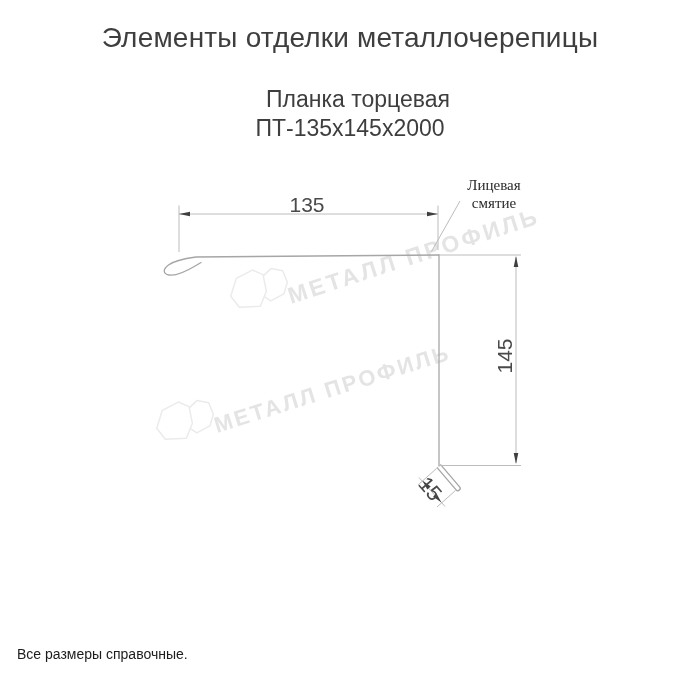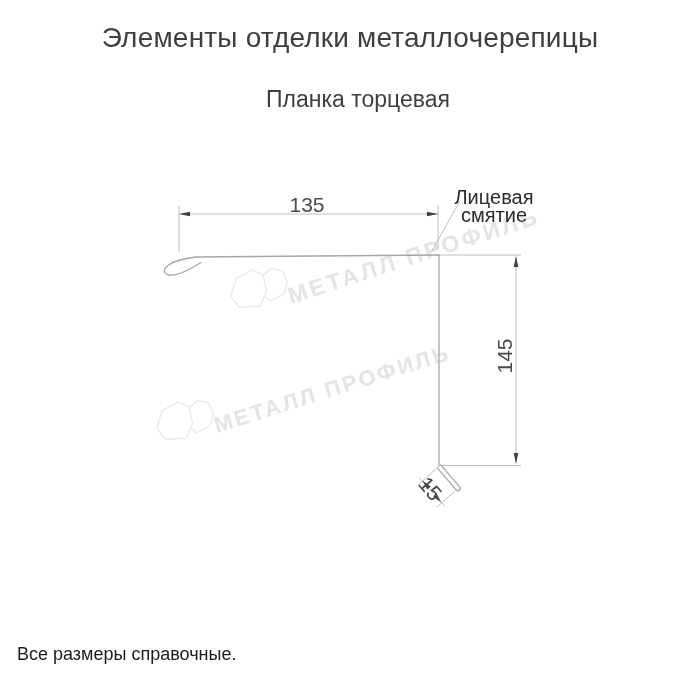--- a/index.html
+++ b/index.html
@@ -4,41 +4,42 @@
 <style>
   html,body{margin:0;padding:0;background:#fff;}
   #page{position:relative;width:700px;height:700px;background:#ffffff;overflow:hidden;
         font-family:"Liberation Sans", sans-serif;}
   .title{position:absolute;left:0;top:22px;width:700px;text-align:center;
          font-size:28px;color:#3e3e3e;letter-spacing:0.2px;}
   .subtitle1{position:absolute;left:8px;top:86px;width:700px;text-align:center;
          font-size:23px;color:#3e3e3e;}
   .subtitle2{position:absolute;left:0;top:115px;width:700px;text-align:center;
          font-size:23px;color:#3e3e3e;}
-  .face-label{position:absolute;left:448px;top:188px;width:92px;text-align:center;
-         font-size:20px;line-height:18px;color:#2b2b2b;}
-  .footer{position:absolute;left:17px;top:644px;font-size:18px;line-height:20px;color:#1c1c1c;}
+  .face-label{position:absolute;left:448px;top:176px;width:92px;text-align:center;
+         font-size:15px;line-height:18px;color:#2b2b2b;font-family:Liberation Serif, serif;}
+  .footer{position:absolute;left:17px;top:644px;font-size:14px;line-height:20px;color:#1c1c1c;}
   svg{position:absolute;left:0;top:0;}
   .draw-line{stroke:#a6a6a6;stroke-width:1.3;fill:none;stroke-linecap:round;stroke-linejoin:round;}
   .dim-line{stroke:#bcbcbc;stroke-width:1;fill:none;}
   .dim-arrow{fill:#3f3f3f;stroke:none;}
   .dim-text{font-family:"Liberation Sans",sans-serif;font-size:21px;fill:#4a4a4a;
             text-anchor:middle;dominant-baseline:central;}
   .wm-text{font-family:"Liberation Sans",sans-serif;font-size:23px;font-weight:bold;
            letter-spacing:3px;fill:#e4e4e4;}
   .wm-text-b{font-size:22px;letter-spacing:2.5px;}
   .wm-logo{fill:#ffffff;stroke:#ebebeb;stroke-width:1.5;stroke-linejoin:round;}
 </style>
 </head>
 <body>
 
 <div id="page">
 
   <div class="title">Элементы отделки металлочерепицы</div>
   <div class="subtitle1">Планка торцевая</div>
+  <div class="subtitle2">ПТ-135х145х2000</div>
 
   <svg width="700" height="700" viewBox="0 0 700 700">
 
     <g>
       <g transform="translate(224,270) rotate(-8)">
         <path class="wm-logo" d="M34,14 L47,5 L58,9 L61,21 L56,32 L42,37 L33,29 Z"></path>
         <path class="wm-logo" d="M3,27 L11,10 L28,4 L38,10 L39,27 L31,41 L10,39 Z"></path>
       </g>
       <text class="wm-text" transform="translate(291,304) rotate(-18)">МЕТАЛЛ ПРОФИЛЬ</text>
     </g>

